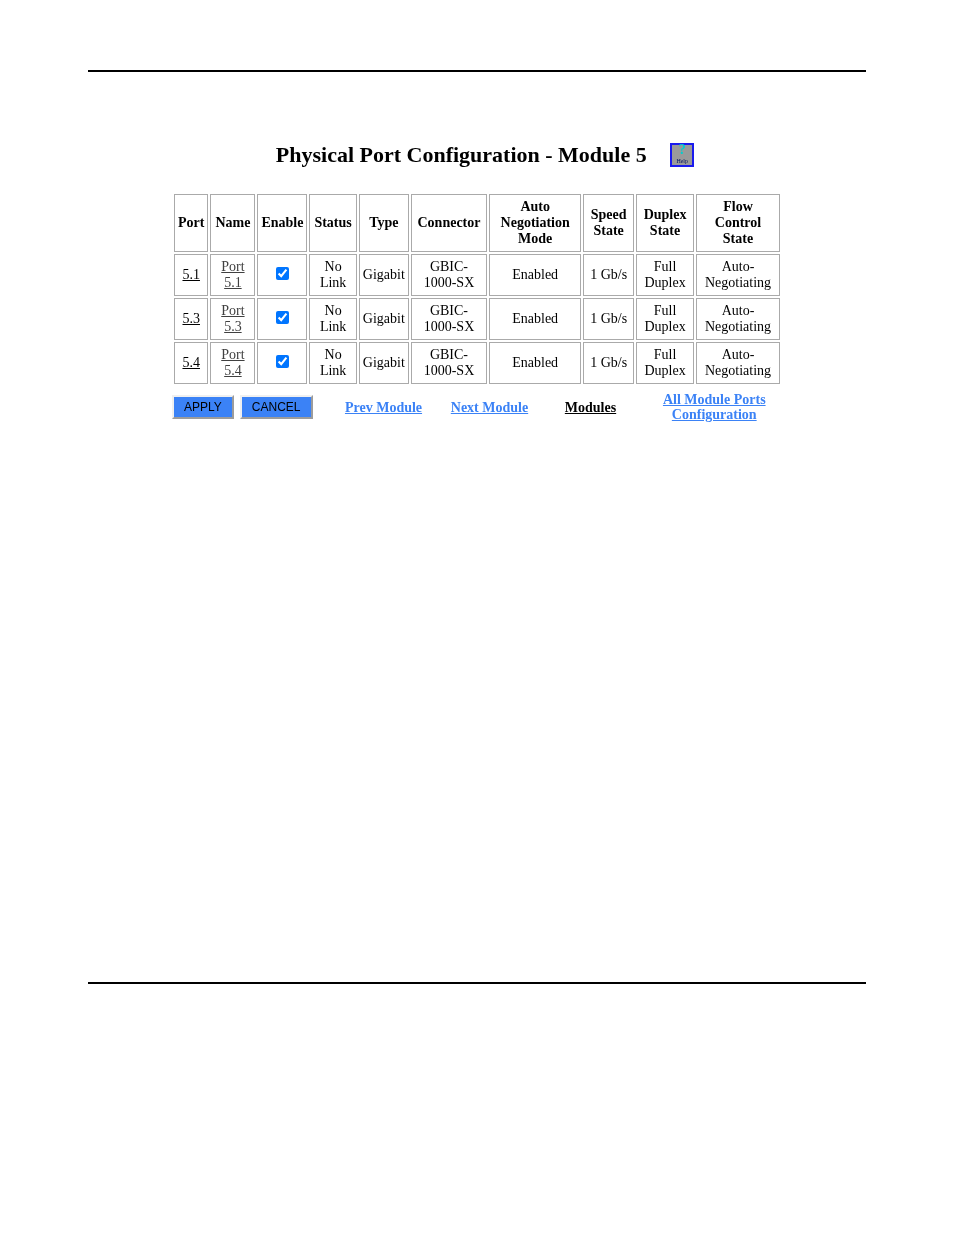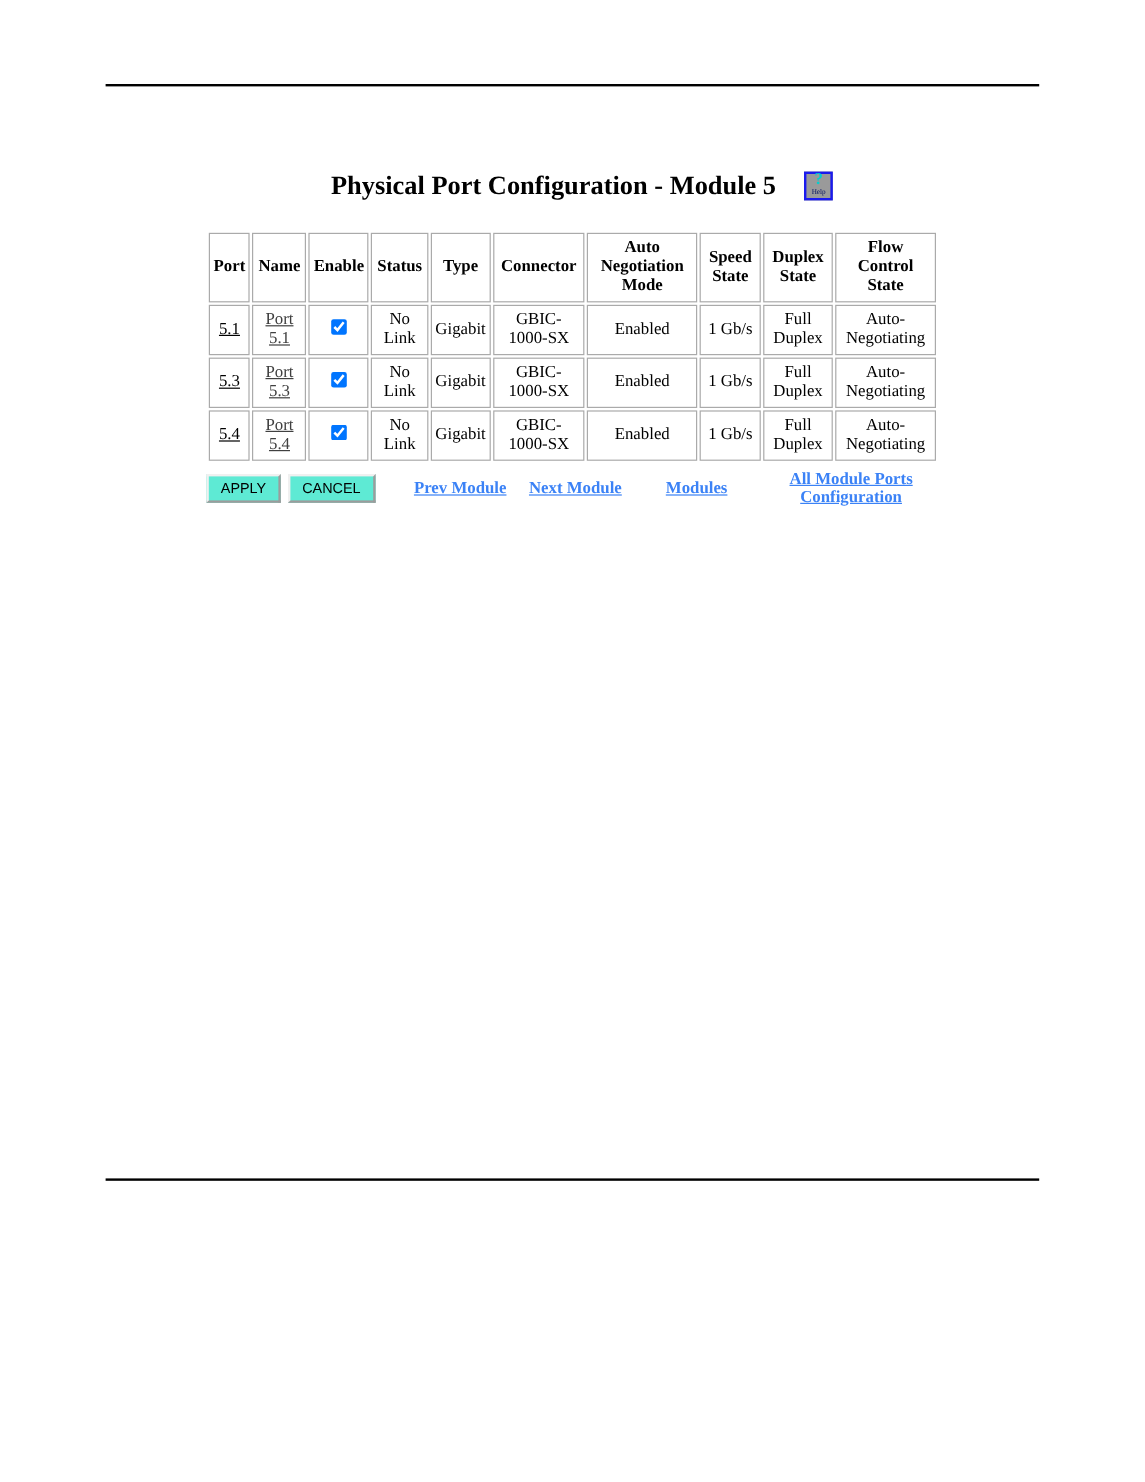--- a/index.html
+++ b/index.html
@@ -86,49 +86,49 @@
   table.ports td.port-col {
     text-align: center;
     padding-left: 3px;
     text-decoration: underline;
   }
   a.port-link {
     color: #404040;
     text-decoration: underline;
   }
   a.mod-link {
-    color: #3b82f6;
+    color: #000000;
     text-decoration: underline;
     font-weight: bold;
   }
   a.blue-link {
     color: #3b82f6;
     text-decoration: underline;
     font-weight: bold;
   }
   .footer-row {
     display: flex;
     align-items: center;
     margin-top: 6px;
     gap: 6px;
   }
   .btn {
     font-family: Arial, Helvetica, sans-serif;
     font-size: 12px;
     padding: 3px 10px;
-    background: #5eead4;
+    background: #3b82f6;
     border: 2px outset #f0f0f0;
     cursor: pointer;
   }
   .footer-cell {
     text-align: center;
     line-height: 15px;
   }
   .footer-cell.prev { flex: 0 0 90px; margin-left: 20px;}
-  .footer-cell.next { flex: 0 0 90px; margin-left: 0;}
+  .footer-cell.next { flex: 0 0 90px; margin-left: 10px;}
   .footer-cell.mods { flex: 0 0 80px; margin-left: 10px;}
   .footer-cell.all  { flex: 1; margin-left: 10px;}
   input[type="checkbox"] {
     margin: 0;
   }
 </style>
 </head>
 <body>
 
 <div class="page">

